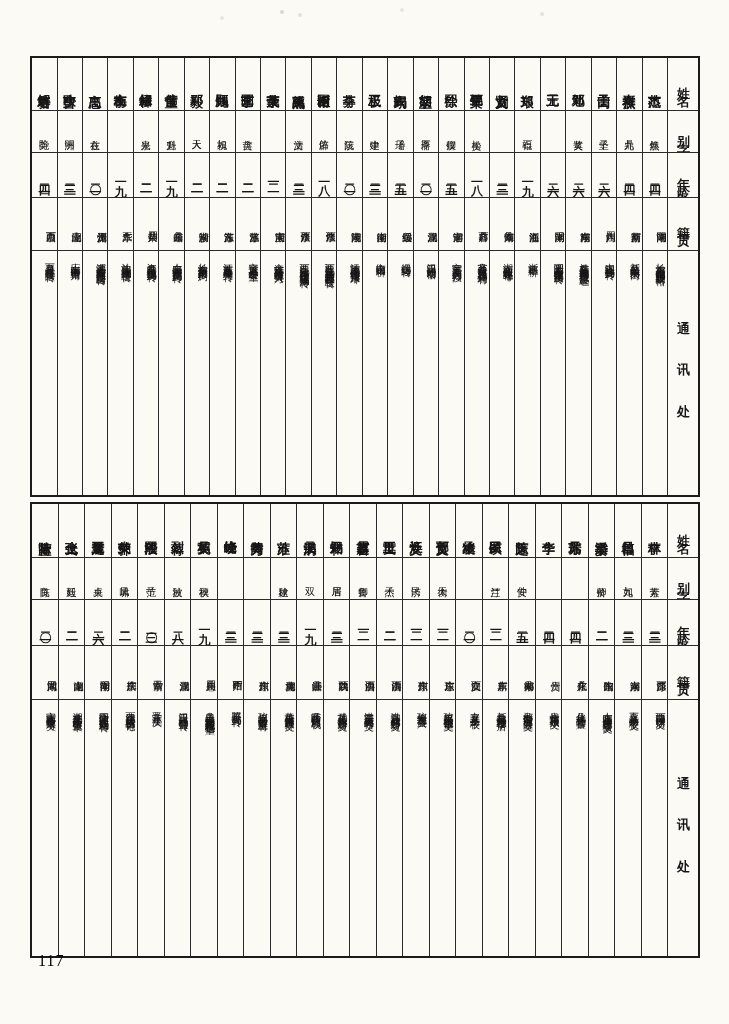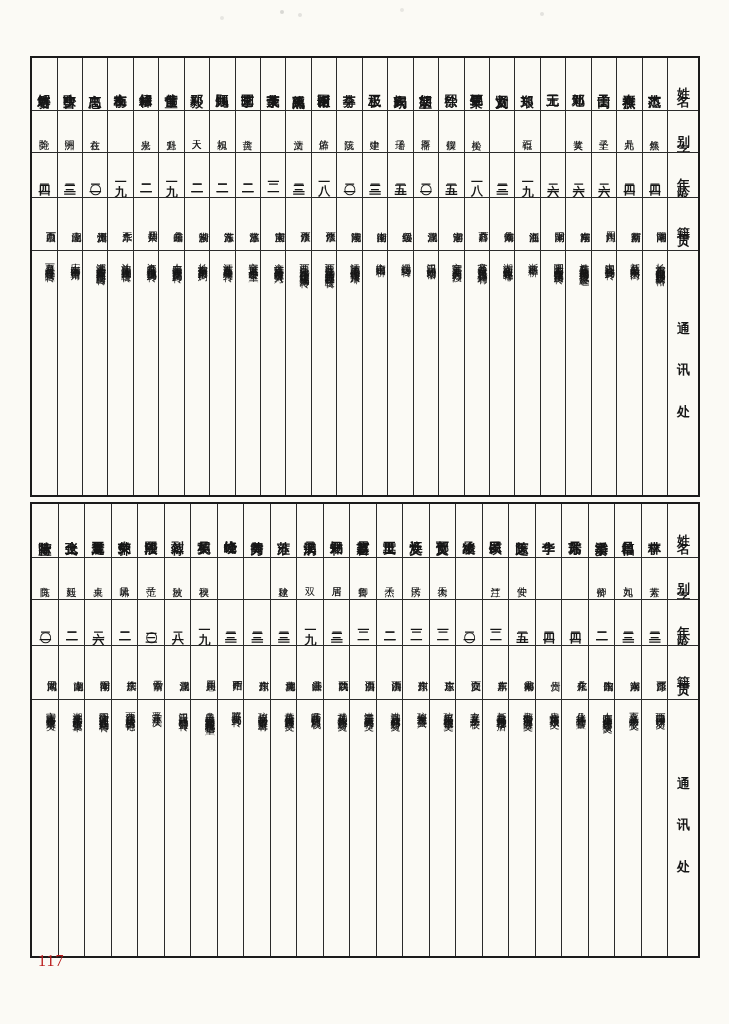--- a/index.html
+++ b/index.html
@@ -46,21 +46,21 @@
   .t-bottom .cell-native { height:54px; }
   .hdr-col .cell { font-weight:bold; }
   .hdr-col .cell-name, .hdr-col .cell-zi, .hdr-col .cell-age, .hdr-col .cell-native {
     font-size:13px; letter-spacing:7px; line-height:29px;
   }
   .hdr-col .cell-addr {
     font-size:13px; letter-spacing:42px; line-height:29px;
     text-align:center; padding:0;
   }
   .page-number {
-    position:absolute; left:38px; top:952px; font-size:16px; color:#b91c1c;
+    position:absolute; left:38px; top:952px; font-size:16px; color:#000000;
     font-family:"Liberation Serif", serif; letter-spacing:1px;
   }
 </style>
 </head>
 <body>
 
 <div class="page">
   <div class="scan-specks"></div>
 
   <div class="content">

